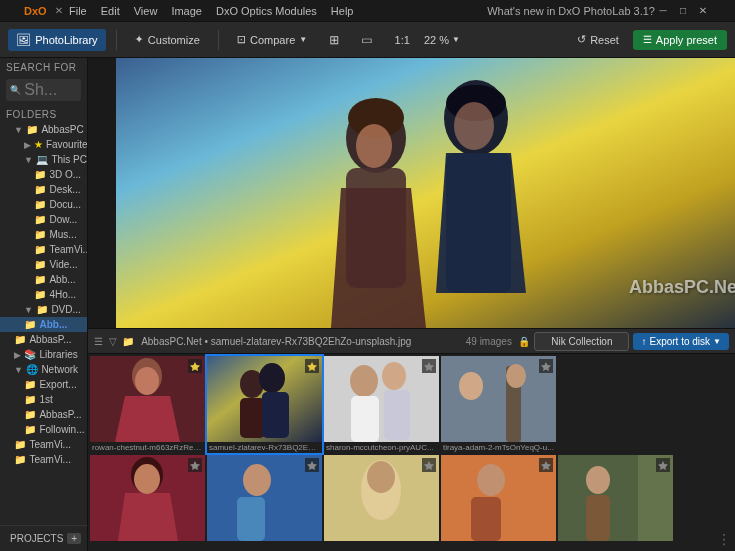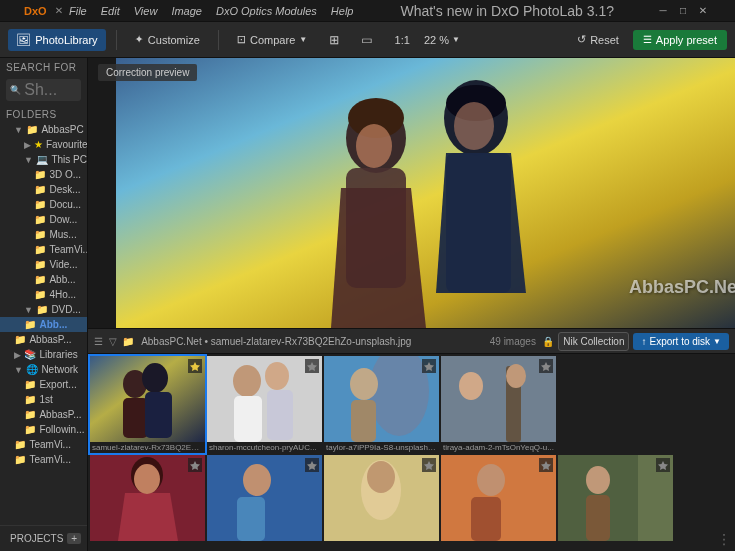--- a/index.html
+++ b/index.html
@@ -2,23 +2,23 @@
 <html><head>
   <meta charset="utf-8">
   <style>
     * { margin: 0; padding: 0; box-sizing: border-box; }
     body { width: 735px; height: 551px; background: #1e1e1e; font-family: 'Segoe UI', Arial, sans-serif; font-size: 11px; color: #ccc; overflow: hidden; }
 
     
     .title-bar { height: 22px; background: #1a1a1a; display: flex; align-items: center; padding: 0 24px; border-bottom: 1px solid #111; }
     .title-bar-icons { display: flex; align-items: center; gap: 4px; }
     .title-bar-logo { color: #e0700a; font-weight: bold; font-size: 11px; margin-right: 4px; }
-    .title-bar-menu { display: flex; align-items: flex-start; gap: 2px; font-style: italic; }
+    .title-bar-menu { display: flex; align-items: flex-start; gap: 2px; }
     .title-bar-menu span { padding: 2px 6px; color: #bbb; font-size: 11px; cursor: pointer; }
-    .title-bar-title { flex: 1; text-align: center; color: #aaa; font-size: 14px; }
+    .title-bar-title { flex: 1; text-align: right; color: #aaa; font-size: 11px; }
     .title-bar-controls { display: flex; gap: 4px; }
     .title-btn { width: 16px; height: 16px; display: flex; align-items: center; justify-content: center; font-size: 10px; cursor: pointer; color: #aaa; }
 
     
     .top-toolbar { height: 36px; background: #2a2a2a; display: flex; align-items: center; padding: 0 8px; gap: 6px; border-bottom: 1px solid #111; }
     .toolbar-btn { display: flex; align-items: center; gap: 4px; padding: 4px 8px; border-radius: 3px; cursor: pointer; color: #ccc; font-size: 11px; background: transparent; border: none; }
     .toolbar-btn.active { background: #1e4a7a; color: #fff; }
     .toolbar-btn.apply-preset { background: #1a7a3a; color: #fff; padding: 4px 10px; border-radius: 3px; }
     .toolbar-sep { width: 1px; height: 20px; background: #444; margin: 0 4px; }
     .toolbar-spacer { flex: 1; }
@@ -53,21 +53,21 @@
     .preview-image { width: 100%; height: 270px; background: linear-gradient(135deg, #3a6090 0%, #6ab0d0 20%, #e8d840 35%, #c0a020 45%, #1a2a40 60%, #2a3a50 100%); display: flex; align-items: center; justify-content: center; overflow: hidden; position: relative; margin-left: 28px; }
     .preview-watermark { position: absolute; bottom: 30px; right: 20px; color: rgba(255,255,255,0.6); font-size: 18px; font-weight: bold; text-shadow: 1px 1px 3px rgba(0,0,0,0.5); }
     
     .preview-couple { width: 100%; height: 100%; position: absolute; top: 0; left: 0; }
 
     
     .filmstrip-bar { height: 26px; background: #2a2a2a; display: flex; align-items: center; padding: 0 6px; gap: 6px; border-top: 1px solid #111; border-bottom: 1px solid #111; }
     .filmstrip-path { color: #aaa; font-size: 10px; flex: 1; white-space: nowrap; overflow: hidden; text-overflow: ellipsis; }
     .filmstrip-count { color: #888; font-size: 10px; white-space: nowrap; }
     .filmstrip-actions { display: flex; align-items: center; gap: 4px; }
-    .nik-btn { background: #333; color: #ccc; padding: 3px 4px; border-radius: 3px; font-size: 10px; cursor: pointer; border: 1px solid #555; }
+    .nik-btn { background: #333; color: #ccc; padding: 3px 16px; border-radius: 3px; font-size: 10px; cursor: pointer; border: 1px solid #555; }
     .export-btn { background: #1a5fa0; color: #fff; padding: 3px 8px; border-radius: 3px; font-size: 10px; cursor: pointer; display: flex; align-items: center; gap: 3px; }
     .filter-icon { color: #888; font-size: 10px; cursor: pointer; }
 
     
     .thumbnail-grid { flex: 1; background: #1e1e1e; overflow-y: auto; overflow-x: hidden; display: flex; flex-direction: column; gap: 0; }
     .thumb-row { display: flex; gap: 2px; padding: 2px 2px 0; }
     .thumb-item { position: relative; cursor: pointer; flex: 0 0 auto; }
     .thumb-item.selected { outline: 2px solid #1a7aee; }
     .thumb-img { width: 115px; height: 86px; object-fit: cover; display: block; }
     .thumb-label { font-size: 8px; color: #999; padding: 1px 2px; white-space: nowrap; overflow: hidden; text-overflow: ellipsis; width: 115px; background: #1e1e1e; }
@@ -275,21 +275,20 @@
       <div class="projects-row">
         <span>PROJECTS</span>
         <span style="margin-left:auto;background:#444;padding:0 4px;border-radius:2px;">+</span>
       </div>
     </div>
   </div>
 
   <div class="center-area">
 
     <div class="preview-area">
-      <div class="preview-label">Correction preview</div>
       <div class="preview-image">
 
         <svg class="preview-couple" viewBox="0 0 647 270" xmlns="http://www.w3.org/2000/svg" preserveAspectRatio="xMidYMid slice">
           <defs>
             <linearGradient id="skyGrad" x1="0%" y1="0%" x2="100%" y2="100%">
               <stop offset="0%" style="stop-color:#3a6090"></stop>
               <stop offset="25%" style="stop-color:#6ab8d8"></stop>
               <stop offset="50%" style="stop-color:#e8d440"></stop>
               <stop offset="70%" style="stop-color:#c0a020"></stop>
               <stop offset="100%" style="stop-color:#1a2840"></stop>
@@ -330,20 +329,37 @@
           <span>↑</span>
           <span>Export to disk</span>
           <span style="font-size:8px;">▼</span>
         </div>
       </div>
     </div>
 
     <div class="thumbnail-grid scrollbar-area">
 
       <div class="thumb-row">
+        <div class="thumb-item">
+          <div class="thumb-img thumb-1">
+            
+            <svg width="115" height="86" viewBox="0 0 115 86">
+              <rect width="115" height="86" fill="#5a2028"></rect>
+              <ellipse cx="57" cy="20" rx="15" ry="18" fill="#8a5040"></ellipse>
+              <path d="M35 40 L80 40 L90 86 L25 86 Z" fill="#a03040"></path>
+              <ellipse cx="57" cy="25" rx="12" ry="14" fill="#c07860"></ellipse>
+            </svg>
+          </div>
+          <div class="thumb-badge">
+            <svg viewBox="0 0 10 10">
+                <path d="M5 1 L6.5 4 L10 4.5 L7.5 7 L8 10 L5 8.5 L2 10 L2.5 7 L0 4.5 L3.5 4 Z" fill="#e8c840"></path>
+              </svg>
+          </div>
+          <div class="thumb-label">rowan-chestnut-m663zRzRe4...</div>
+        </div>
         <div class="thumb-item selected">
           <div class="thumb-img thumb-2">
             <svg width="115" height="86" viewBox="0 0 115 86">
               <rect width="115" height="86" fill="#2a4060"></rect>
               <rect width="115" height="86" fill="url(#skyGrad2)" opacity="0.8"></rect>
               <defs>
                 <linearGradient id="skyGrad2" x1="0%" y1="0%" x2="100%" y2="100%">
                   <stop offset="0%" style="stop-color:#3a6090"></stop>
                   <stop offset="40%" style="stop-color:#d8c840"></stop>
                   <stop offset="100%" style="stop-color:#1a2040"></stop>
@@ -373,36 +389,20 @@
             </svg>
           </div>
           <div class="thumb-badge">
             <svg viewBox="0 0 10 10">
                 <path d="M5 1 L6.5 4 L10 4.5 L7.5 7 L8 10 L5 8.5 L2 10 L2.5 7 L0 4.5 L3.5 4 Z" fill="#888"></path>
               </svg>
           </div>
           <div class="thumb-label">sharon-mccutcheon-pryAUC...</div>
         </div>
         <div class="thumb-item">
-          <div class="thumb-img thumb-4">
-            <svg width="115" height="86" viewBox="0 0 115 86">
-              <rect width="115" height="86" fill="#5090c0"></rect>
-              <ellipse cx="75" cy="35" rx="30" ry="45" fill="#7080a0" opacity="0.7"></ellipse>
-              <ellipse cx="40" cy="28" rx="14" ry="16" fill="#c0a888"></ellipse>
-              <rect x="27" y="44" width="25" height="42" rx="5" fill="#a08868"></rect>
-            </svg>
-          </div>
-          <div class="thumb-badge">
-            <svg viewBox="0 0 10 10">
-                <path d="M5 1 L6.5 4 L10 4.5 L7.5 7 L8 10 L5 8.5 L2 10 L2.5 7 L0 4.5 L3.5 4 Z" fill="#888"></path>
-              </svg>
-          </div>
-          <div class="thumb-label">taylor-a7iPP9Ia-S8-unsplash.jpg</div>
-        </div>
-        <div class="thumb-item">
           <div class="thumb-img thumb-5">
             <svg width="115" height="86" viewBox="0 0 115 86">
               <rect width="115" height="86" fill="#708090"></rect>
               <rect x="65" y="10" width="15" height="76" rx="3" fill="#604830" opacity="0.8"></rect>
               <ellipse cx="75" cy="20" rx="10" ry="12" fill="#c09878"></ellipse>
               <ellipse cx="30" cy="30" rx="12" ry="14" fill="#d0a888"></ellipse>
             </svg>
           </div>
           <div class="thumb-badge">
             <svg viewBox="0 0 10 10">

